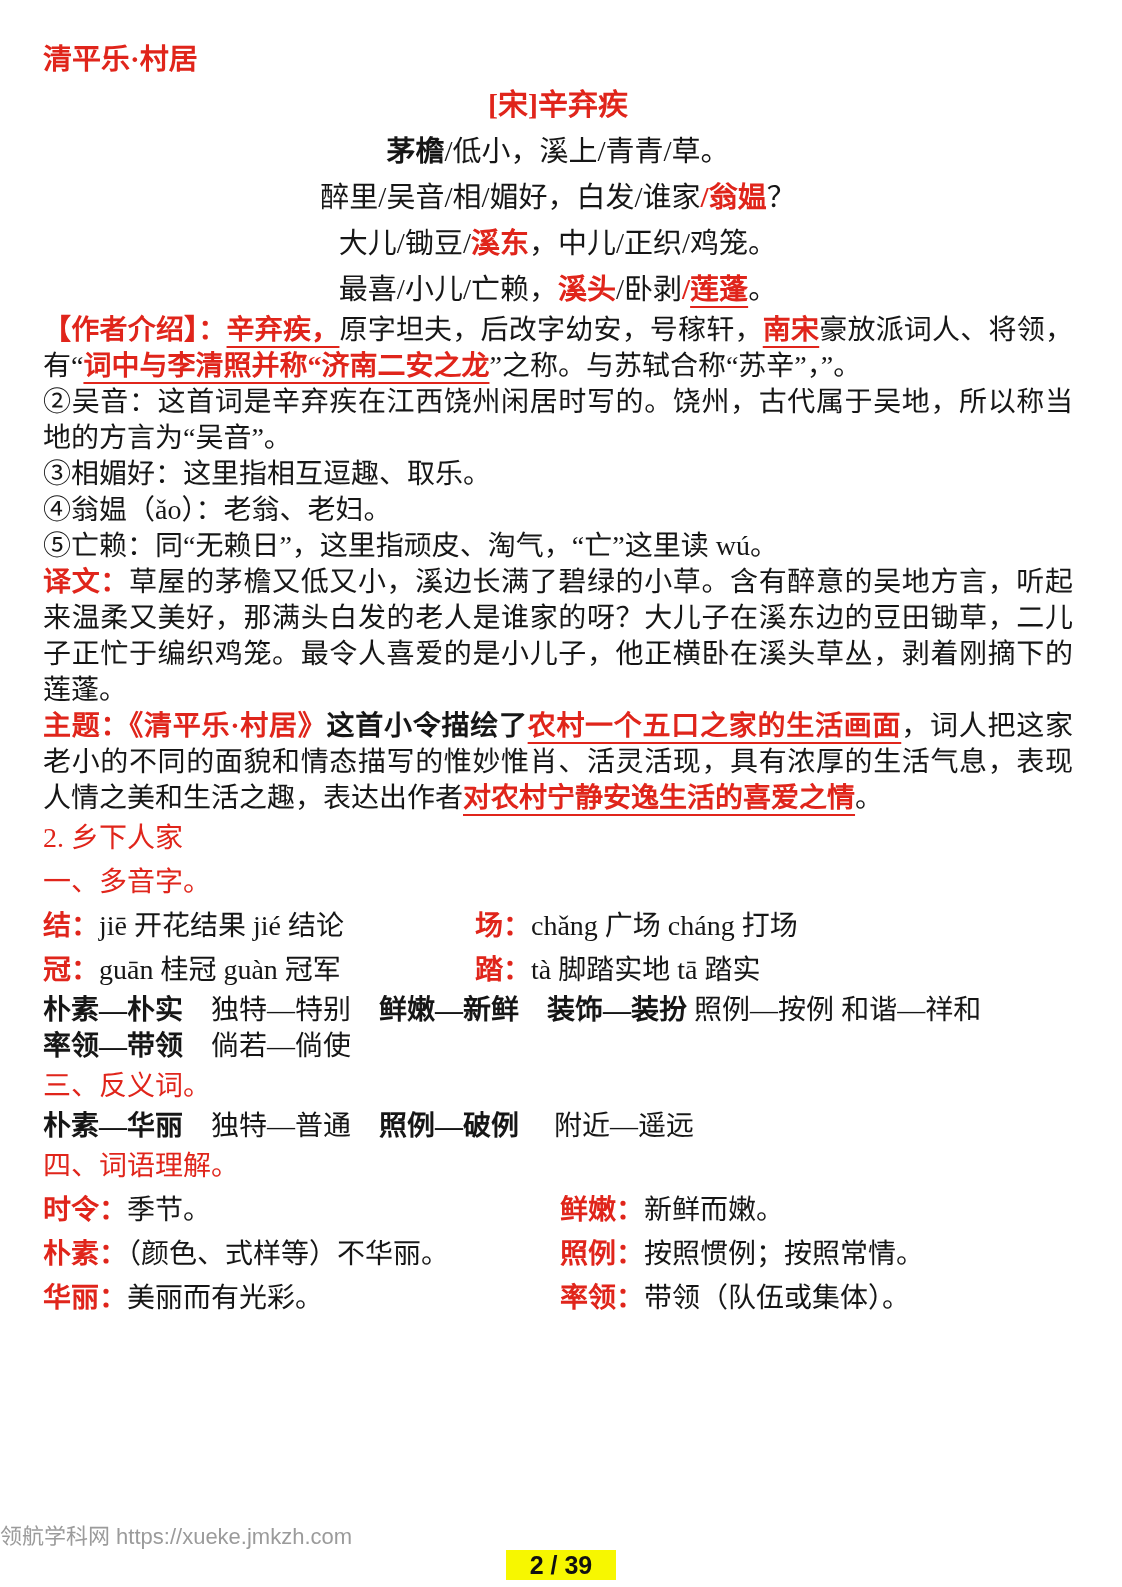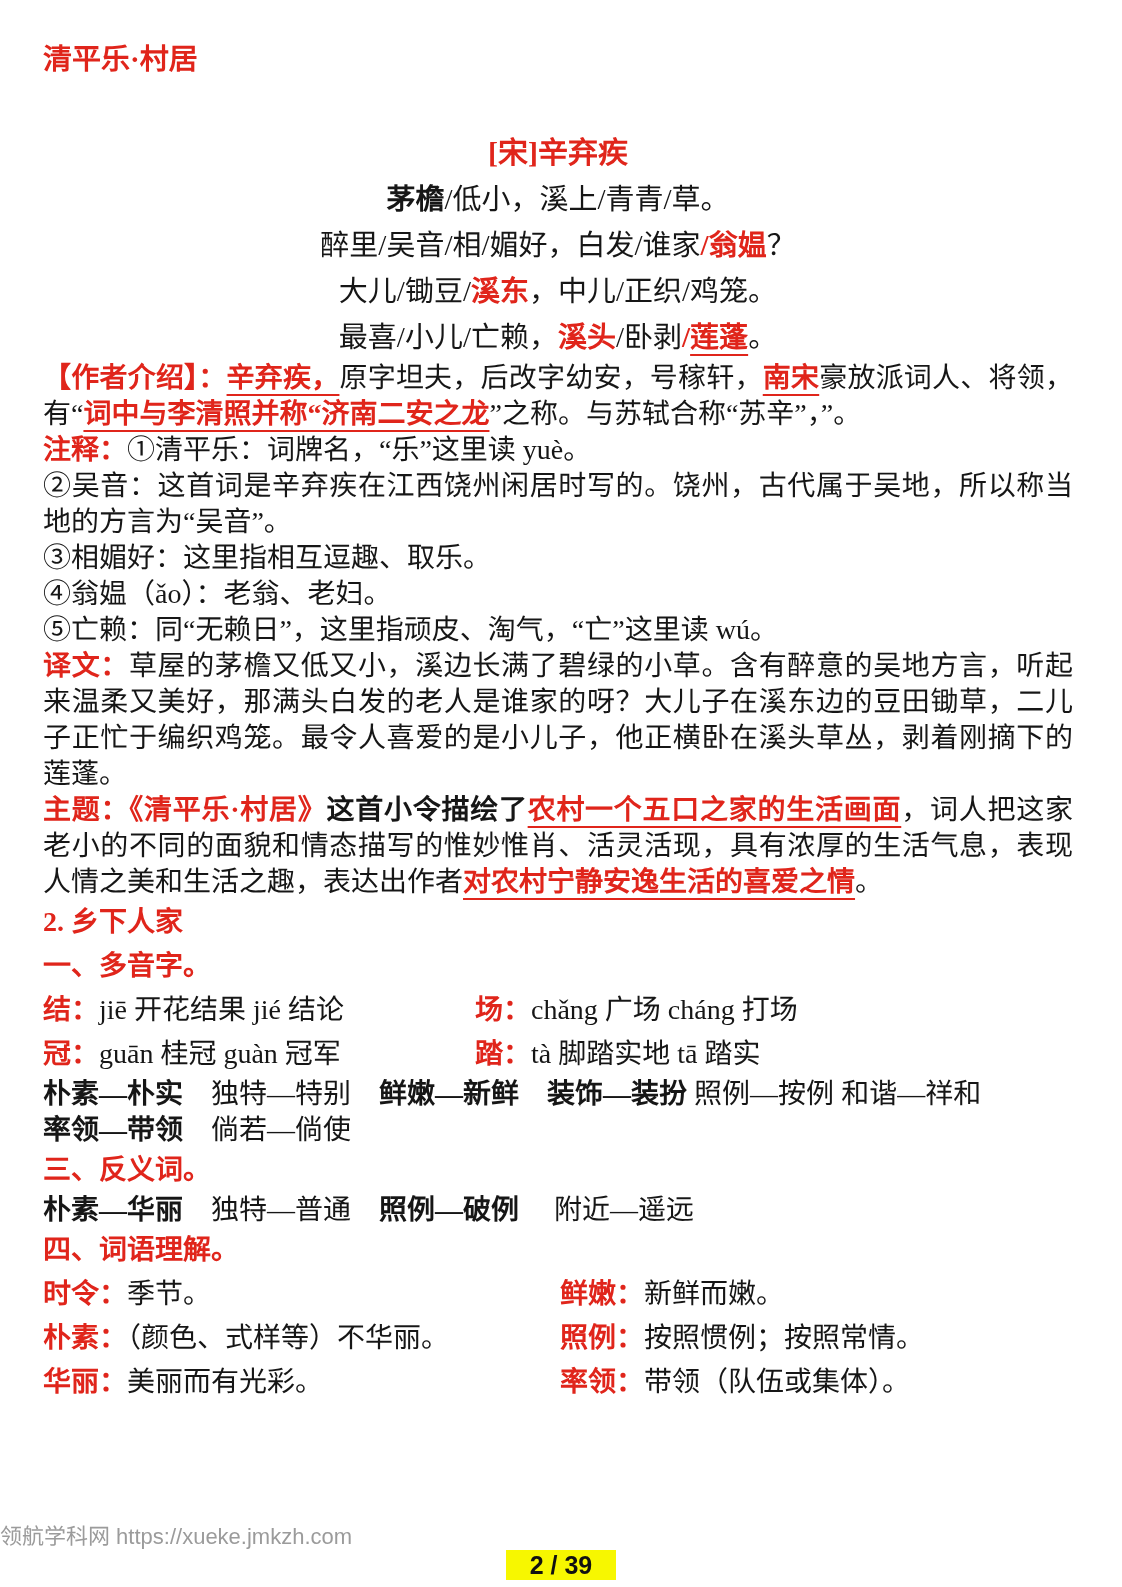--- a/index.html
+++ b/index.html
@@ -6,24 +6,24 @@
   * { box-sizing: border-box; }
   html,body { margin:0; padding:0; }
   body { width:1122px; height:1587px; background:#ffffff; }
   .page {
     position:relative; width:1122px; height:1587px; overflow:hidden;
     background:#ffffff; color:#161616;
     font-family:"Liberation Serif","DejaVu Serif",serif;
   }
   .content { position:absolute; left:43px; top:36px; width:1030px; }
   .doc-title { font-size:29px; font-weight:bold; color:var(--red); line-height:46px; }
-  .poem-author { text-align:center; font-size:30px; font-weight:bold; color:var(--red); line-height:46px;margin-top:48px; }
+  .poem-author { text-align:center; font-size:30px; font-weight:bold; color:var(--red); line-height:46px; }
   .poem-line { text-align:center; font-size:29px; line-height:46px; }
   .para { font-size:28px; line-height:36px; text-align:justify; }
-  .h-red { font-size:28px; line-height:44px; font-weight:bold; color:var(--red); }
+  .h-red { font-size:28px; line-height:44px; font-weight:normal; color:var(--red); }
   .row { display:flex; font-size:28px; line-height:44px; }
   .cell { flex:1; }
   .cl  { flex:0 0 432px; }
   .cl2 { flex:0 0 517px; }
   .sg-n { }
   .sg-b { font-weight:bold; }
   .sg-r { color:var(--red); font-weight:bold; }
   .sg-ru { color:var(--red); font-weight:bold; text-decoration:underline;
            text-decoration-thickness:2px; text-underline-offset:7px; }
   .watermark {
@@ -49,21 +49,20 @@
     <div>
       <div class="poem-author">[宋]辛弃疾</div>
       <div class="poem-line"><span class="sg-b">茅檐</span><span class="sg-n">/低小，溪上/青青/草。</span></div>
       <div class="poem-line"><span class="sg-n">醉里/吴音/相/媚好，白发/谁家</span><span class="sg-r">/翁媪</span><span class="sg-n">？</span></div>
       <div class="poem-line"><span class="sg-n">大儿/锄豆/</span><span class="sg-r">溪东</span><span class="sg-n">，中儿/正织/鸡笼。</span></div>
       <div class="poem-line"><span class="sg-n">最喜/小儿/亡赖，</span><span class="sg-r">溪头</span><span class="sg-n">/卧剥</span><span class="sg-r">/</span><span class="sg-ru">莲蓬</span><span class="sg-n">。</span></div>
     </div>
 
     <div class="para"><span class="sg-r">【作者介绍】：</span><span class="sg-ru">辛弃疾，</span><span class="sg-n">原字坦夫，后改字幼安，号稼轩，</span><span class="sg-ru">南宋</span><span class="sg-n">豪放派词人、将领，有“</span><span class="sg-ru">词中与李清照并称“济南二安之龙</span><span class="sg-n">”之称。与苏轼合称“苏辛”，”。</span></div>
 
-    <div class="para"><span class="sg-r">注释：</span><span class="sg-n">①清平乐：词牌名，“乐”这里读 yuè。</span></div>
     <div class="para"><span class="sg-n">②吴音：这首词是辛弃疾在江西饶州闲居时写的。饶州，古代属于吴地，所以称当地的方言为“吴音”。</span></div>
     <div class="para"><span class="sg-n">③相媚好：这里指相互逗趣、取乐。</span></div>
     <div class="para"><span class="sg-n">④翁媪（ǎo）：老翁、老妇。</span></div>
     <div class="para"><span class="sg-n">⑤亡赖：同“无赖日”，这里指顽皮、淘气，“亡”这里读 wú。</span></div>
 
     <div class="para"><span class="sg-r">译文：</span><span class="sg-n">草屋的茅檐又低又小，溪边长满了碧绿的小草。含有醉意的吴地方言，听起来温柔又美好，那满头白发的老人是谁家的呀？大儿子在溪东边的豆田锄草，二儿子正忙于编织鸡笼。最令人喜爱的是小儿子，他正横卧在溪头草丛，剥着刚摘下的莲蓬。</span></div>
 
     <div class="para"><span class="sg-r">主题：</span><span class="sg-r">《清平乐·村居》</span><span class="sg-b">这首小令描绘了</span><span class="sg-ru">农村一个五口之家的生活画面</span><span class="sg-n">，词人把这家老小的不同的面貌和情态描写的惟妙惟肖、活灵活现，具有浓厚的生活气息，表现人情之美和生活之趣，表达出作者</span><span class="sg-ru">对农村宁静安逸生活的喜爱之情</span><span class="sg-n">。</span></div>
 
     <div class="h-red">2. 乡下人家</div>

